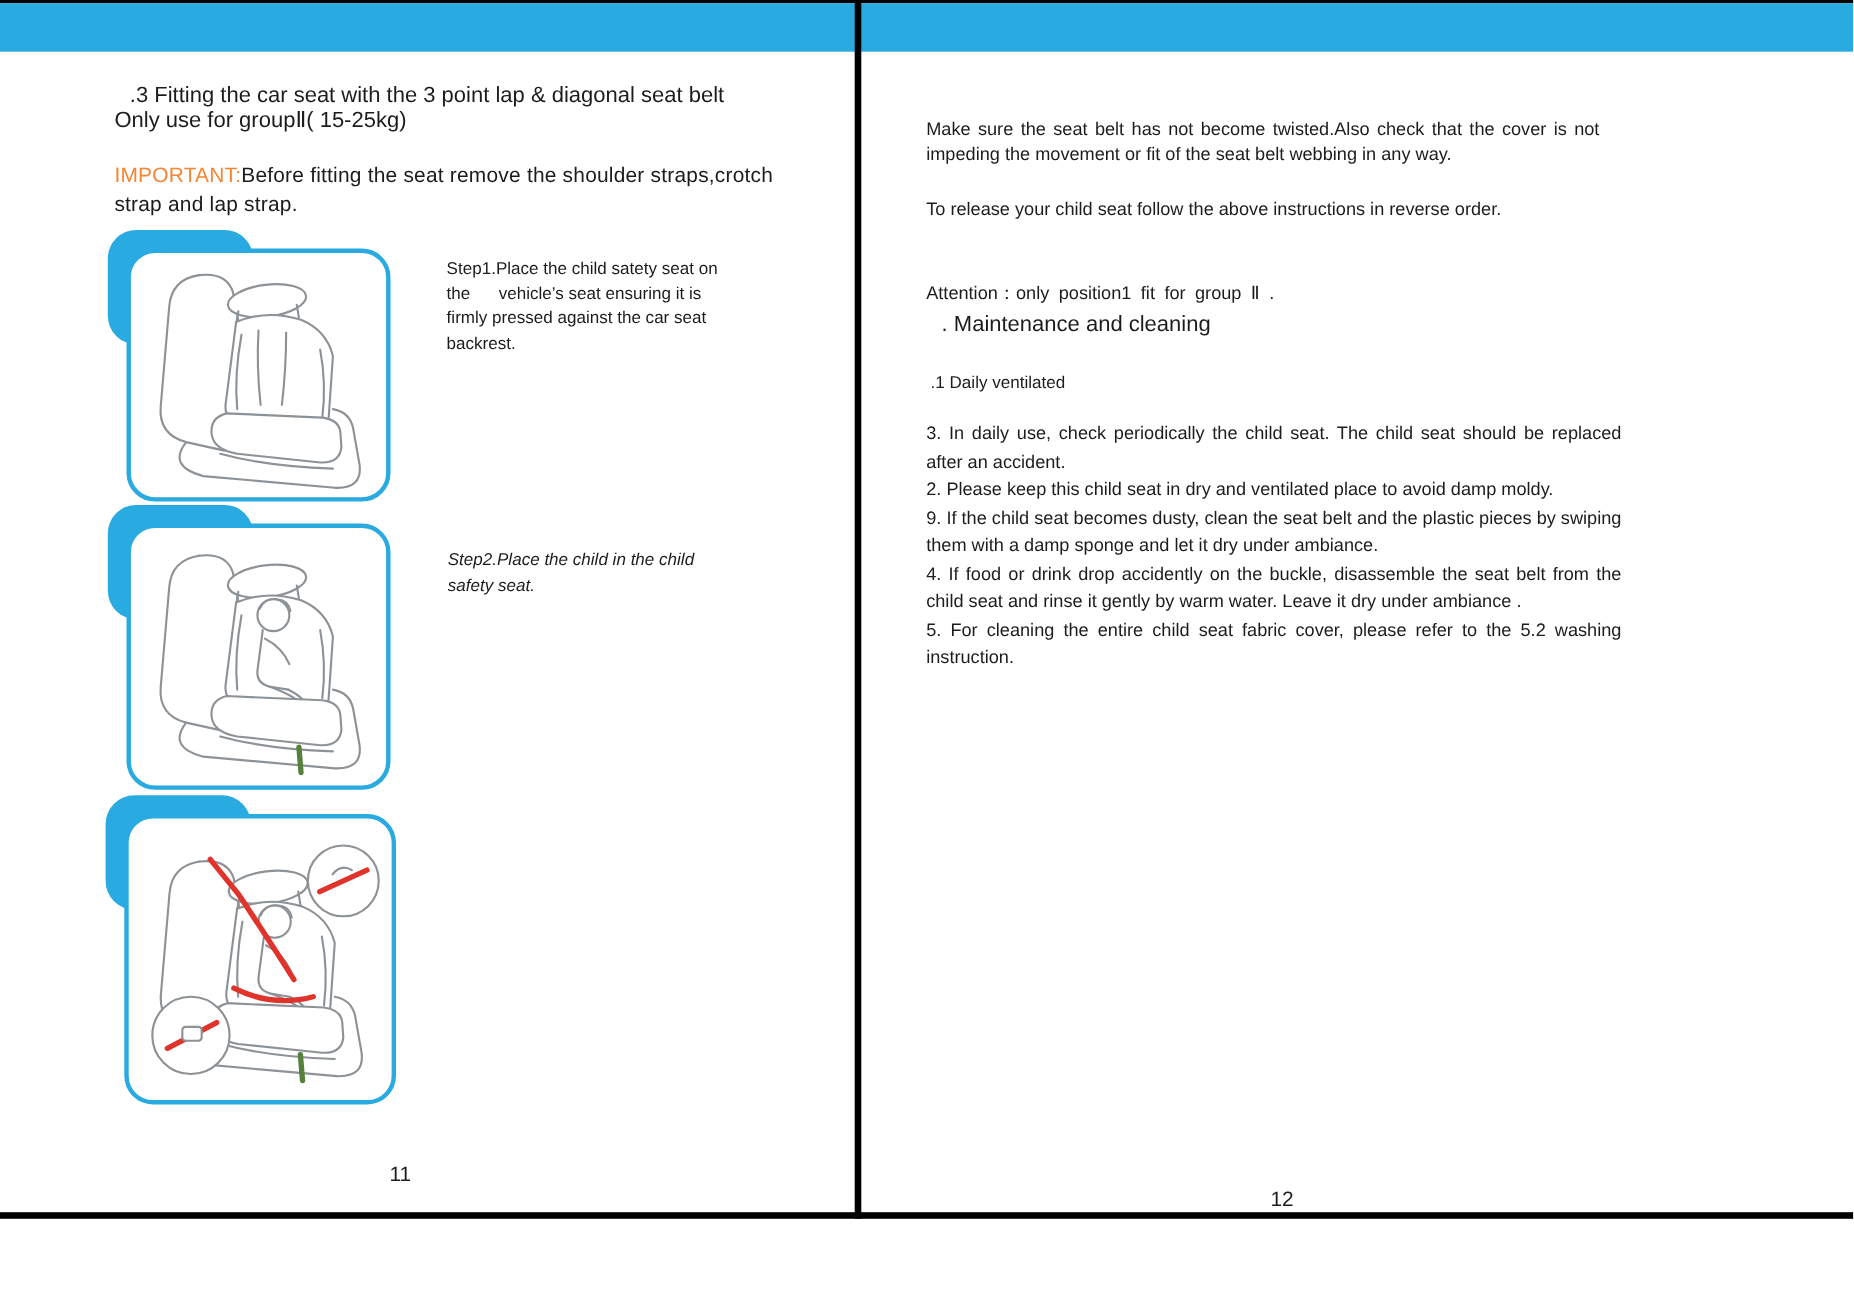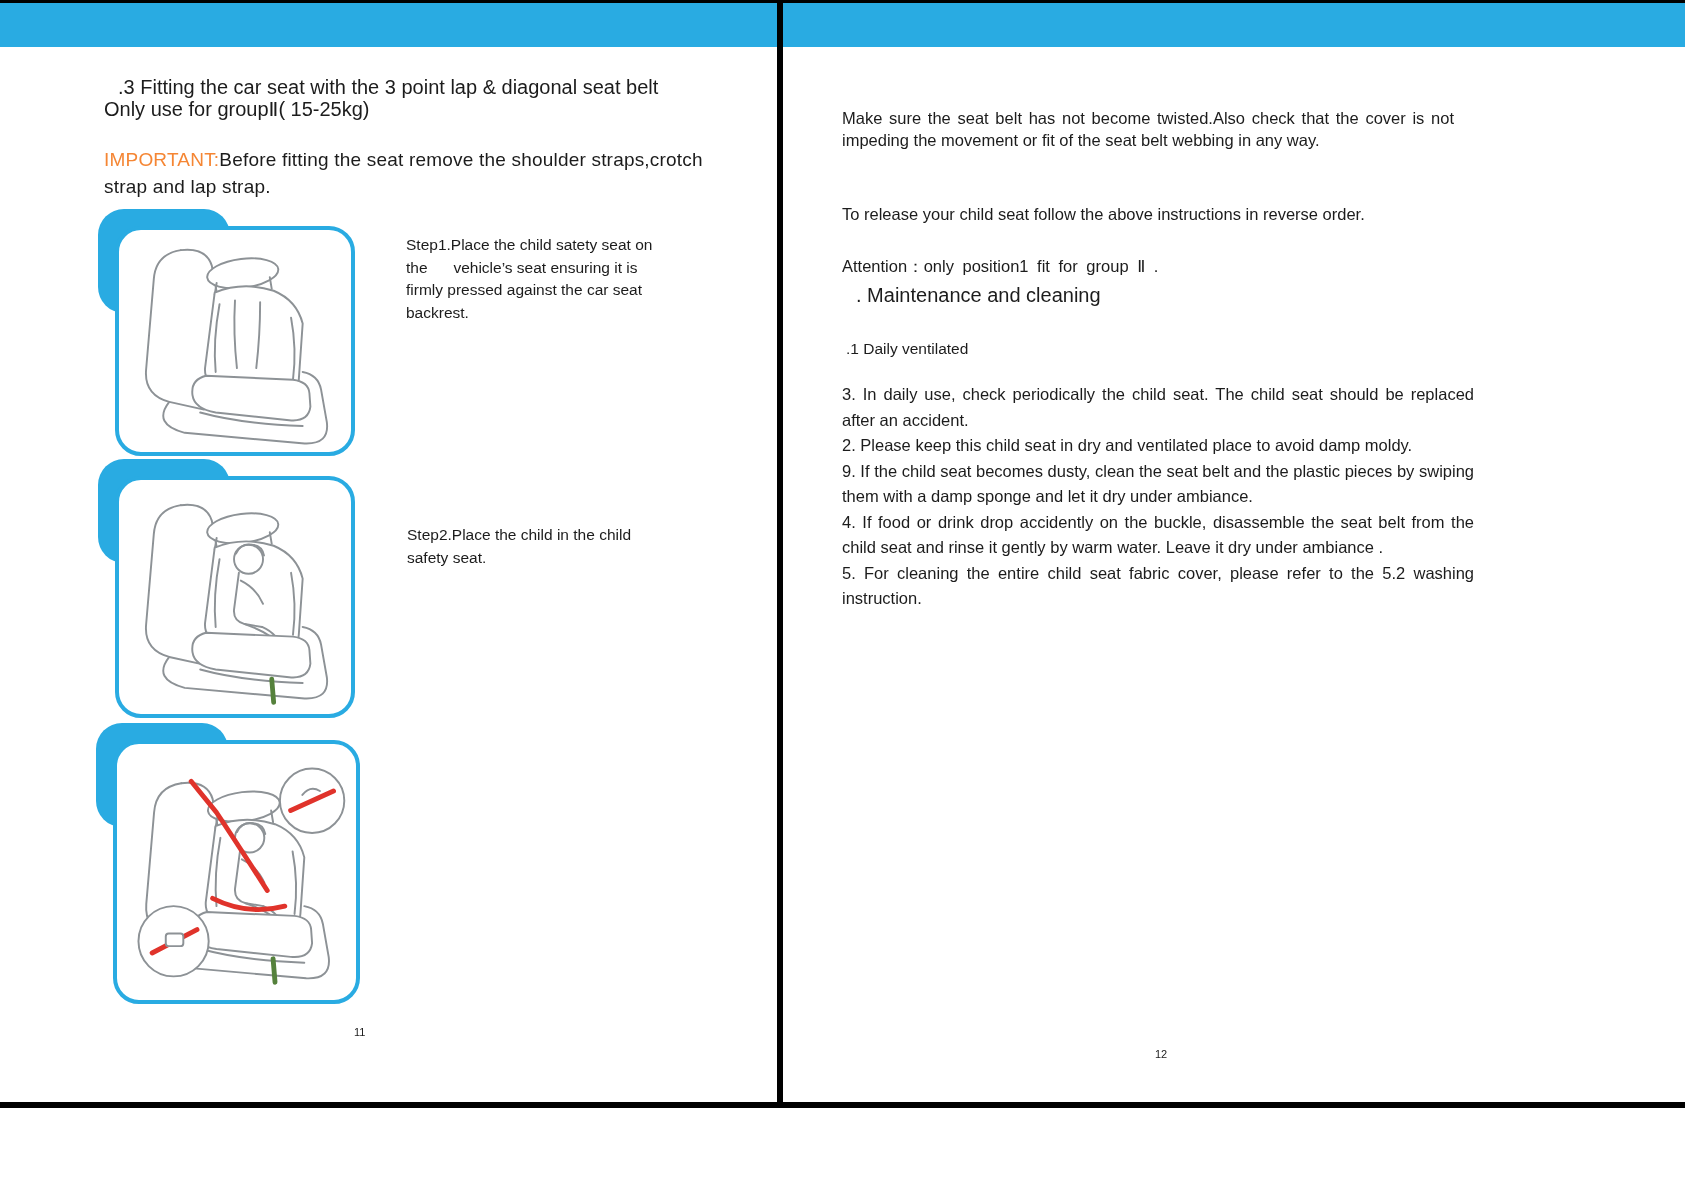--- a/index.html
+++ b/index.html
@@ -25,30 +25,30 @@
              background:var(--accent,#29abe2); border-radius:26px; }
   .fig-frame { position:relative; width:100%; height:100%; background:#fff;
                border:4px solid var(--accent,#29abe2); border-radius:26px; overflow:hidden; }
   .fig-frame svg { display:block; width:100%; height:100%; }
   #fig1 { left:115px; top:226px; width:240px; height:230px; }
   #fig2 { left:115px; top:476px; width:240px; height:242px; }
   #fig3 { left:113px; top:740px; width:247px; height:264px; }
 
   .caption { font-size:15.5px; line-height:22.5px; white-space:pre-wrap; }
   #caption1 { left:406px; top:234px; width:345px; }
-  #caption2 { left:407px; top:524px; width:345px; }
-
-  .pageno { font-size:11px; }
+  #caption2 { left:407px; top:499px; width:345px;font-style:italic; }
+
+  .pageno { font-size:19px;margin-top:32px; }
   #pn11 { left:354px; top:1026px; }
   #pn12 { left:1155px; top:1048px; }
 
   
   .rp { text-align:justify; }
   #rp1 { left:842px; top:108px; width:612px; font-size:16.5px; line-height:21.5px; }
-  #rp2 { left:842px; top:204px; width:612px; font-size:16.5px; line-height:21.5px; }
+  #rp2 { left:842px; top:180px; width:612px; font-size:16.5px; line-height:21.5px; }
   #attention { left:842px; top:256px; font-size:16.5px; word-spacing:4px; }
   #sec-title { left:856px; top:284px; font-size:20px; }
   #sub-title { left:846px; top:340px; font-size:15.5px; }
   #maint-list { left:842px; top:382px; width:632px; font-size:16.5px; line-height:25.5px; }
   #maint-list p { text-align:justify; }
 
   
   .ln { stroke:var(--line-gray,#8d9296); stroke-width:2; fill:none; stroke-linecap:round; stroke-linejoin:round; }
   .wf { fill:#fff; }
   .belt { stroke:var(--belt-red,#e0332b); stroke-width:5; fill:none; stroke-linecap:round; }

